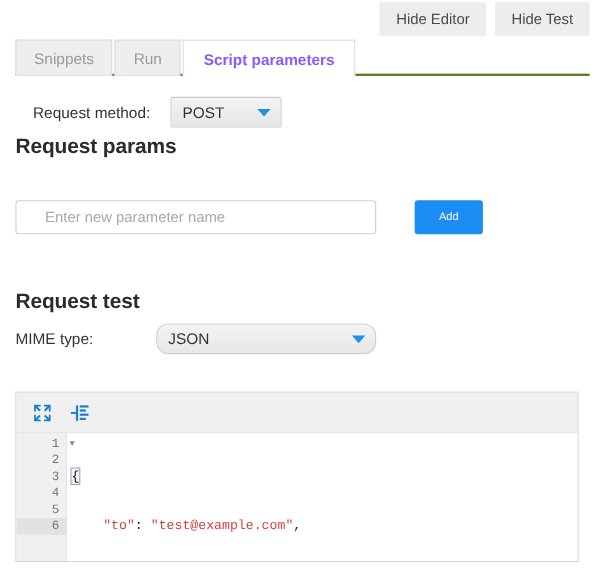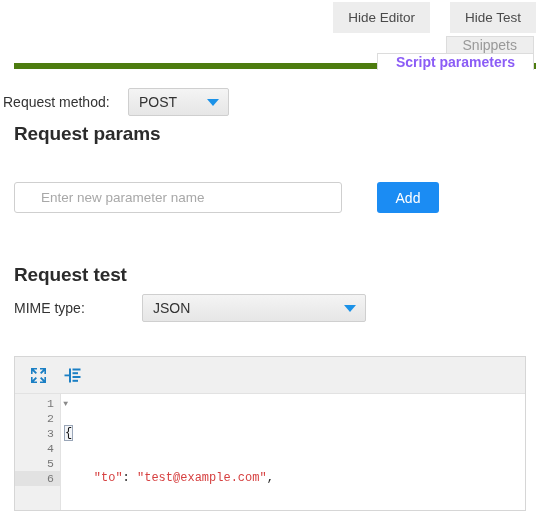--- a/index.html
+++ b/index.html
@@ -20,21 +20,21 @@
     background: #ffffff;
     overflow: hidden;
   }
 
   
   .top-actions {
     position: absolute;
     top: 2px;
     right: 14px;
     display: flex;
-    gap: 20px;
+    gap: 8px;
   }
   .top-btn {
     background: #ededed;
     border: none;
     color: #4a4a4a;
     font-family: "Liberation Sans", sans-serif;
     font-size: 13.5px;
     line-height: 1;
     padding: 9px 15px 10px 15px;
     height: 31px;
@@ -43,23 +43,22 @@
   }
 
   
   .tabstrip {
     position: absolute;
     top: 36px;
     left: 14px;
     right: 14px;
     height: 33px;
     display: flex;
-    align-items: flex-end;
-    border-bottom: 6px solid #4d7c0f;
-    flex-direction: column;
+    align-items: flex-start;
+    border-bottom: 2px solid #4d7c0f;
   }
   .tab {
     height: 33px;
     display: flex;
     align-items: center;
     padding: 0 16px;
     font-size: 14px;
     color: #999999;
     background: #eeeeee;
     border: 1px solid #dcdcdc;
@@ -139,21 +138,21 @@
     background: #ffffff;
     outline: none;
   }
   .text-input::placeholder { color: #a8a8a8; }
 
   .btn-primary {
     background: #1b8cf3;
     border: none;
     border-radius: 3px;
     color: #ffffff;
-    font-size: 14px;
+    font-size: 10px;
     font-family: "Liberation Sans", sans-serif;
     height: 31px;
     width: 62px;
     cursor: pointer;
   }
 
   
   .editor {
     position: absolute;
     left: 14px;
@@ -240,43 +239,44 @@
 
 <div class="page">
 
   <div class="top-actions">
     <button class="top-btn">Hide Editor</button>
     <button class="top-btn">Hide Test</button>
   </div>
 
   <div class="tabstrip">
     <div class="tab">Snippets</div>
+    <div class="tab">Run</div>
     <div class="tab active">Script parameters</div>
   </div>
 
-  <div class="row" style="left:3px; top:88px;">
+  <div class="row" style="left:30px; top:88px;">
     <span class="field-label" style="width:125px;">Request method:</span>
     <div class="sel" style="width:101px;">
       <span>POST</span>
       <span class="caret"></span>
     </div>
   </div>
 
   <div class="section-title" style="top:123px;">Request params</div>
 
   <div class="row" style="left:14px; top:182px; width:522px;">
     <input class="text-input" style="width: 328px;" type="text" placeholder="Enter new parameter name">
     <button class="btn-primary" style="margin-left:35px;">Add</button>
   </div>
 
   <div class="section-title" style="top:264px;">Request test</div>
 
   <div class="row" style="left:14px; top:294px;justify-content:flex-end;">
     <span class="field-label" style="width:128px;">MIME type:</span>
-    <div class="sel" style="width:224px;">
+    <div class="sel" style="width:200px;border-radius:11px;">
       <span>JSON</span>
       <span class="caret"></span>
     </div>
   </div>
 
   <div class="editor">
 
     <div class="editor-toolbar">
       <span class="tool-icon">
         <svg width="17" height="17" viewBox="0 0 17 17" aria-hidden="true">

